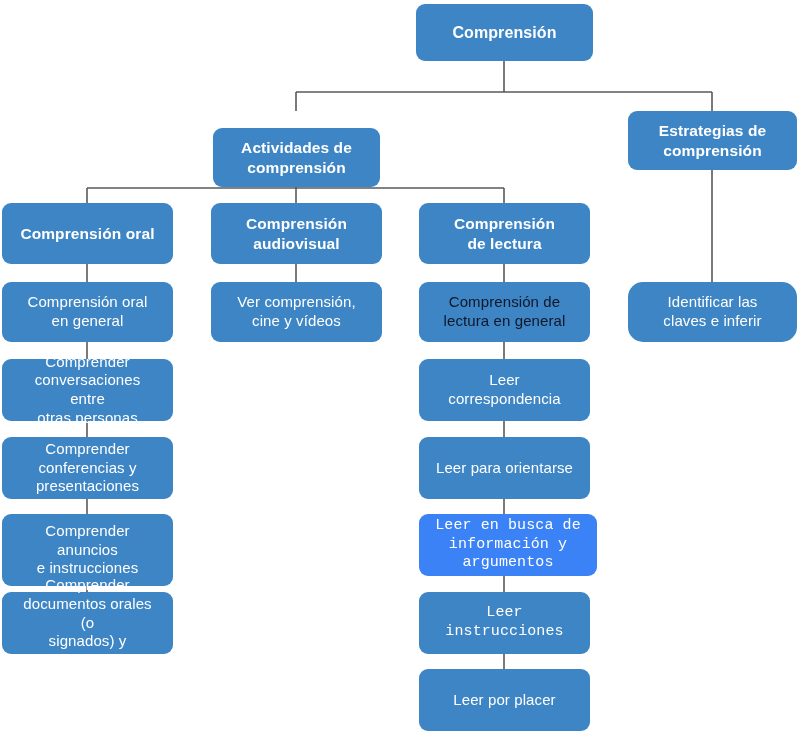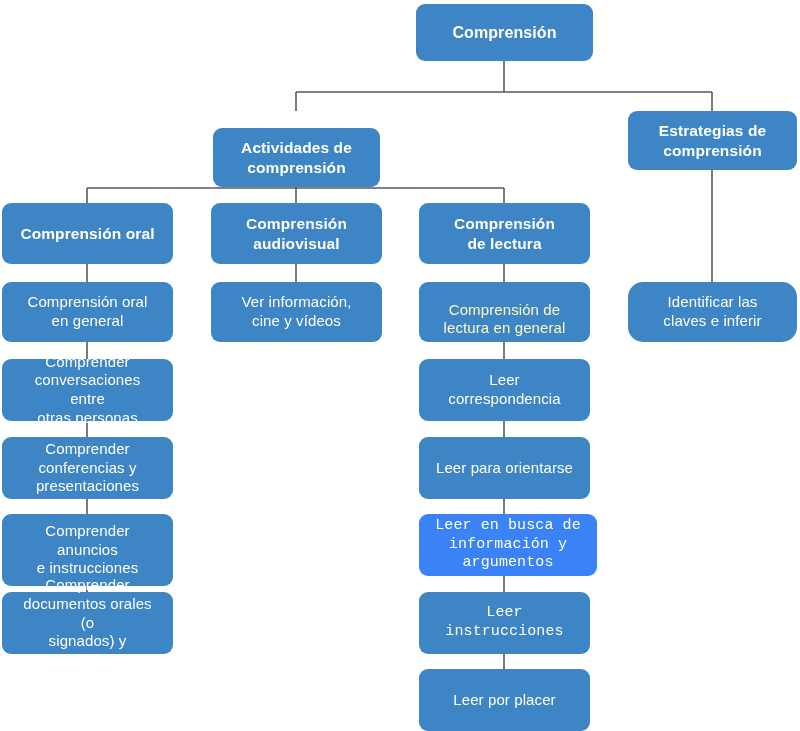--- a/index.html
+++ b/index.html
@@ -100,23 +100,23 @@
 conversaciones entre
 otras personas</span></div>
       <div class="node leaf" style="left: 2px; top: 437px; width: 171px; height: 62px; background: rgb(61, 133, 196); color: rgb(255, 255, 255);"><span>Comprender
 conferencias y
 presentaciones</span></div>
       <div class="node leaf" style="left: 2px; top: 514px; width: 171px; height: 72px; background: rgb(61, 133, 196); color: rgb(255, 255, 255);"><span>Comprender anuncios
 e instrucciones</span></div>
       <div class="node leaf" style="left: 2px; top: 592px; width: 171px; height: 62px; background: rgb(61, 133, 196); color: rgb(255, 255, 255);"><span>Comprender
 documentos orales (o
 signados) y grabaciones</span></div>
-      <div class="node leaf" style="left: 211px; top: 282px; width: 171px; height: 60px; background: rgb(61, 133, 196); color: rgb(255, 255, 255);"><span>Ver información,
+      <div class="node leaf" style="left: 211px; top: 282px; width: 171px; height: 60px; background: rgb(61, 133, 196); color: rgb(255, 255, 255);"><span>Ver comprensión,
 cine y vídeos</span></div>
-      <div class="node leaf" style="left: 419px; top: 282px; width: 171px; height: 60px; background: rgb(61, 133, 196); color: #fef9c3; align-items: flex-end;"><span>Comprensión de
+      <div class="node leaf" style="left: 419px; top: 282px; width: 171px; height: 60px; background: rgb(61, 133, 196); color: #0f172a;"><span>Comprensión de
 lectura en general</span></div>
       <div class="node leaf" style="left: 419px; top: 359px; width: 171px; height: 62px; background: rgb(61, 133, 196); color: rgb(255, 255, 255);"><span>Leer correspondencia</span></div>
       <div class="node leaf" style="left: 419px; top: 437px; width: 171px; height: 62px; background: rgb(61, 133, 196); color: rgb(255, 255, 255);"><span>Leer para orientarse</span></div>
       <div class="node leaf" style="left: 419px; top: 514px; width: 178px; height: 62px; background: #3b82f6; color: rgb(255, 255, 255); font-family: Liberation Mono, monospace;"><span>Leer en busca de
 información y
 argumentos</span></div>
       <div class="node leaf" style="left: 419px; top: 592px; width: 171px; height: 62px; background: rgb(61, 133, 196); color: rgb(255, 255, 255); font-family: Liberation Mono, monospace;"><span>Leer instrucciones</span></div>
       <div class="node leaf" style="left: 419px; top: 669px; width: 171px; height: 62px; background: rgb(61, 133, 196); color: rgb(255, 255, 255);"><span>Leer por placer</span></div>
       <div class="node leaf" style="left: 628px; top: 282px; width: 169px; height: 60px; background: rgb(61, 133, 196); color: rgb(255, 255, 255); border-radius: 15px;"><span>Identificar las
 claves e inferir</span></div>

